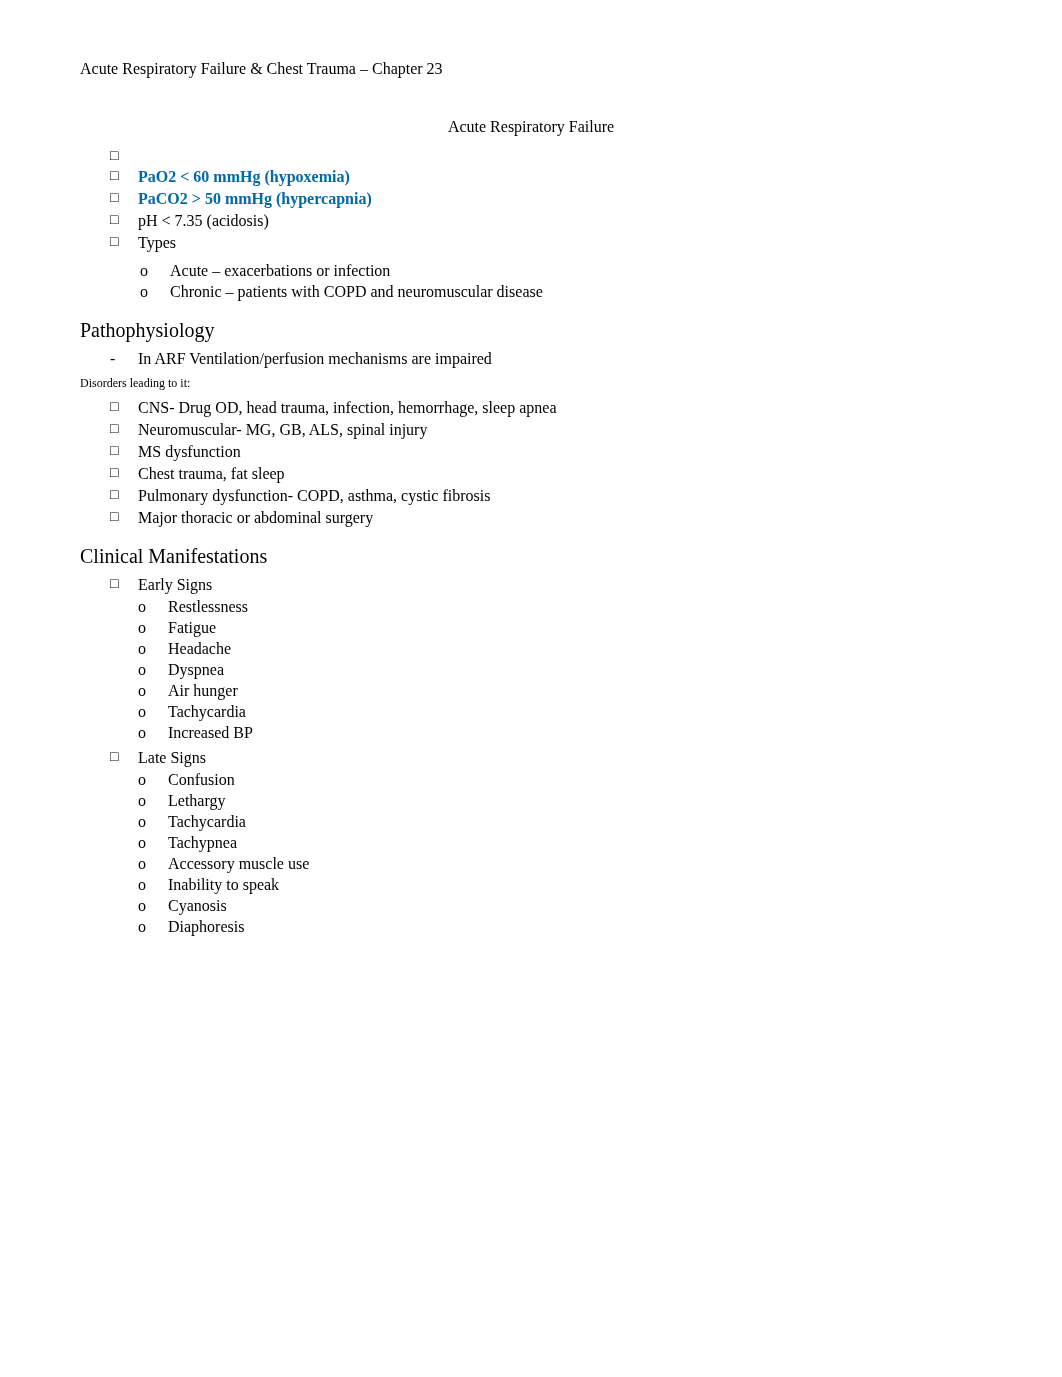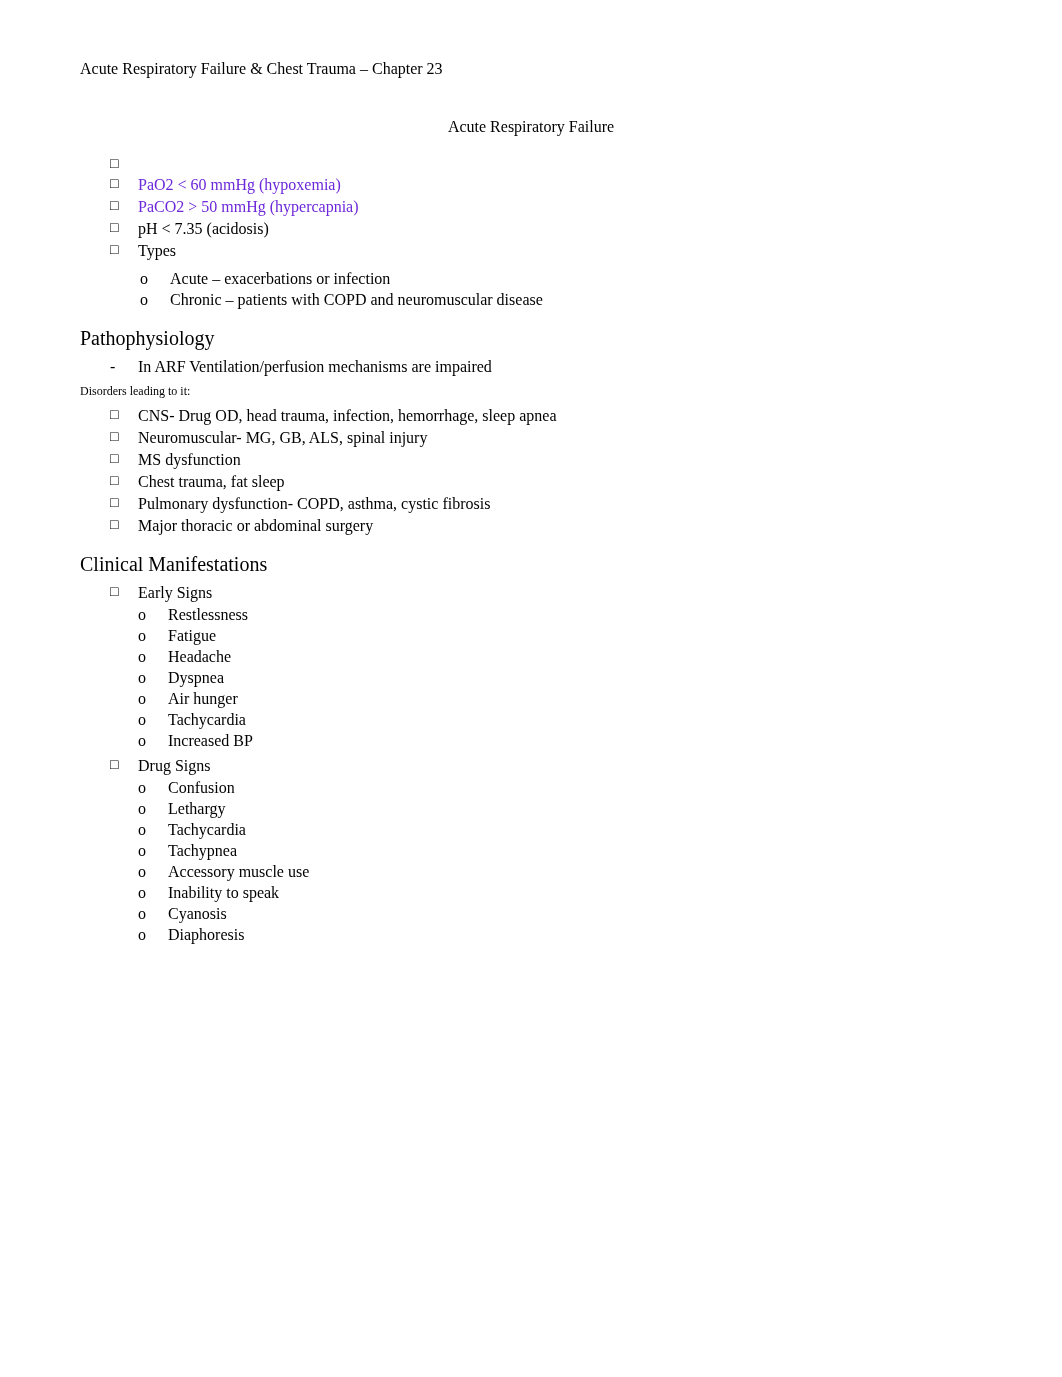--- a/index.html
+++ b/index.html
@@ -16,41 +16,42 @@
       min-height: 1377px;
       padding: 60px 80px;
     }
     .page-title {
       font-size: 16px;
       margin-bottom: 40px;
     }
     .section-title {
       text-align: center;
       font-size: 16px;
-      margin-bottom: 20px;
+      margin-bottom: 12px;
       margin-top: 10px;
     }
     .bullet-list {
       list-style: none;
       padding: 0;
       margin: 0 0 10px 0;
     }
     .bullet-list > li {
       display: flex;
       align-items: flex-start;
       margin-bottom: 4px;
       padding-left: 30px;
     }
     .bullet-icon {
       min-width: 22px;
       font-size: 14px;
       margin-right: 6px;
     }
     .red-text {
-      color: #6d28d9;
+      color: #0369a1;
+      font-weight: bold;
     }
     .sub-list {
       list-style: none;
       padding: 0;
       margin: 2px 0 2px 60px;
     }
     .sub-list > li {
       display: flex;
       align-items: flex-start;
       margin-bottom: 3px;
@@ -206,21 +207,21 @@
         <li>
           <span class="o-marker">o</span>
           <span>Increased BP</span>
         </li>
       </ul>
     </div>
   </li>
   <li>
     <span class="bullet-icon">□</span>
     <div>
-      <span>Drug Signs</span>
+      <span>Late Signs</span>
       <ul class="sub-list" style="margin-left:0; margin-top:4px;">
         <li>
           <span class="o-marker">o</span>
           <span>Confusion</span>
         </li>
         <li>
           <span class="o-marker">o</span>
           <span>Lethargy</span>
         </li>
         <li>

